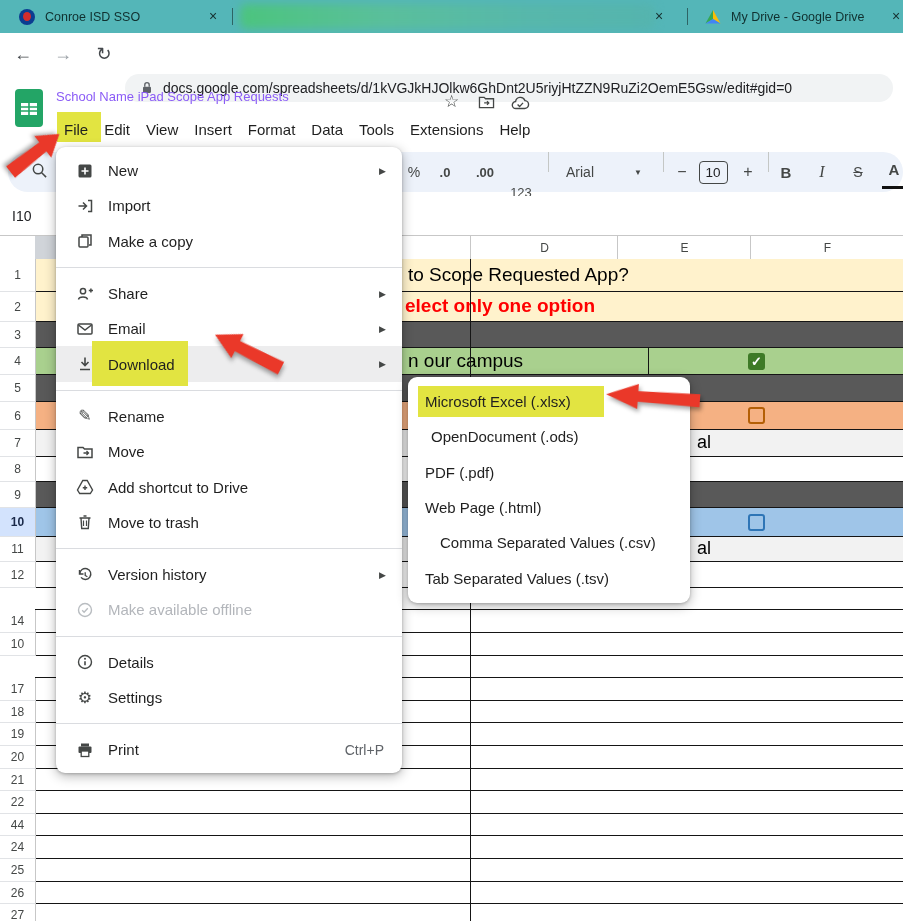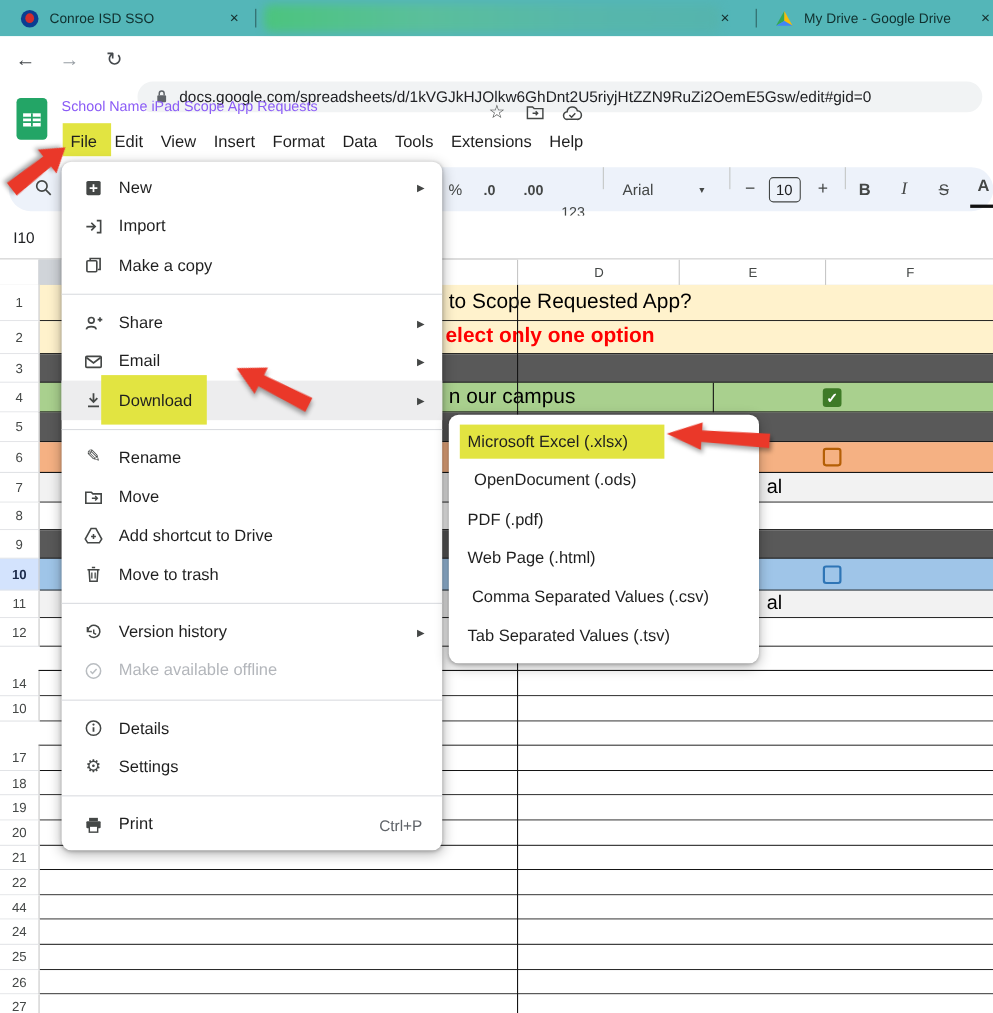--- a/index.html
+++ b/index.html
@@ -392,21 +392,21 @@
       <div class="mi" style="padding-left: 23px;">
         <div class="lbl" style="margin-left: 0px;">OpenDocument (.ods)</div>
       </div>
       <div class="mi" style="padding-left: 17px;">
         <div class="lbl" style="margin-left: 0px;">PDF (.pdf)</div>
       </div>
       <div class="mi" style="padding-left: 17px;">
         <div class="lbl" style="margin-left: 0px;">Web Page (.html)</div>
       </div>
       <div class="mi" style="padding-left: 17px;">
-        <div class="lbl" style="margin-left: 4px;">Comma Separated Values (.csv)</div>
+        <div class="lbl" style="margin-left: 15px;">Comma Separated Values (.csv)</div>
       </div>
       <div class="mi" style="padding-left: 17px;">
         <div class="lbl" style="margin-left: 0px;">Tab Separated Values (.tsv)</div>
       </div>
     </div>
   <div id="arrows">
       <div class="arrow" style="left: 4px; top: 137px; width: 62px; height: 32px; transform: rotate(142deg);">
         <svg width="62" height="32" viewBox="0 0 100 44" preserveAspectRatio="none">
           <polygon points="0,22 34,3 34,14 100,12 100,32 34,30 34,41" fill="#EA3829"></polygon>
         </svg>

